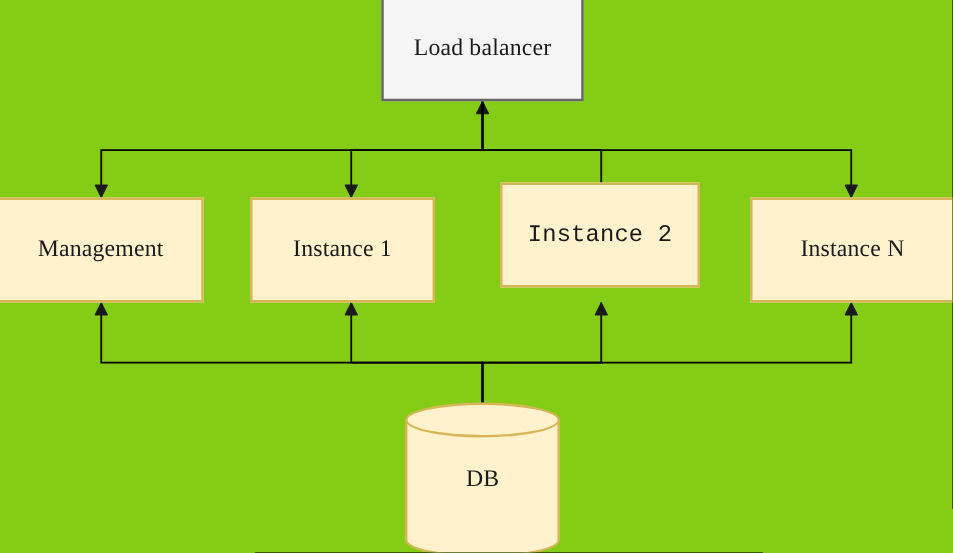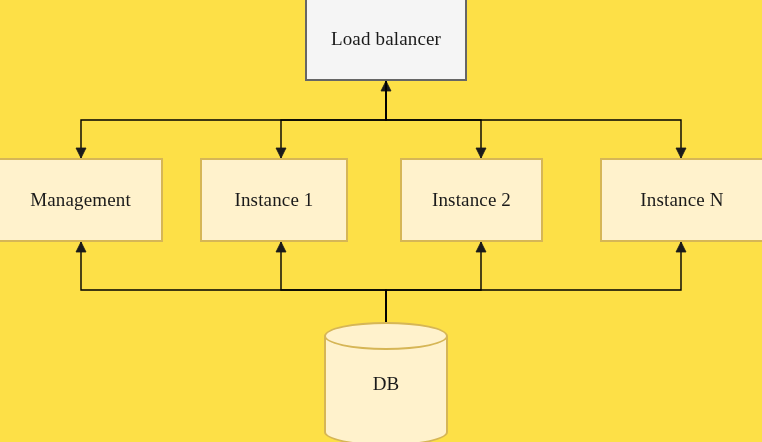--- a/index.html
+++ b/index.html
@@ -5,21 +5,21 @@
 <style>
   html, body {
     margin: 0;
     padding: 0;
     background: #000000;
   }
   #canvas {
     position: relative;
     width: 762px;
     height: 442px;
-    background: #fde047;
+    background: #84cc16;
     overflow: hidden;
     font-family: "Liberation Serif", "DejaVu Serif", serif;
   }
 
   
   .node {
     position: absolute;
     box-sizing: border-box;
     display: flex;
     align-items: center;
@@ -162,21 +162,21 @@
   </div>
 
   <div class="node cream" style="left:-2px; top:158px; width:165px; height:84px;">
     <span>Management</span>
   </div>
 
   <div class="node cream" style="left:200px; top:158px; width:148px; height:84px;">
     <span>Instance 1</span>
   </div>
 
-  <div class="node cream" style="left:400px; top:158px; width:143px; height:84px;">
+  <div class="node cream" style="left:400px; top:146px; width:160px; height:84px;font-family:Liberation Mono, monospace;">
     <span>Instance 2</span>
   </div>
 
   <div class="node cream" style="left:600px; top:158px; width:164px; height:84px;">
     <span>Instance N</span>
   </div>
 
   <div class="cylinder" style="left:324px; top:322px; width:124px; height:124px;">
     <div class="cyl-bottom"></div>
     <div class="cyl-body"></div>

